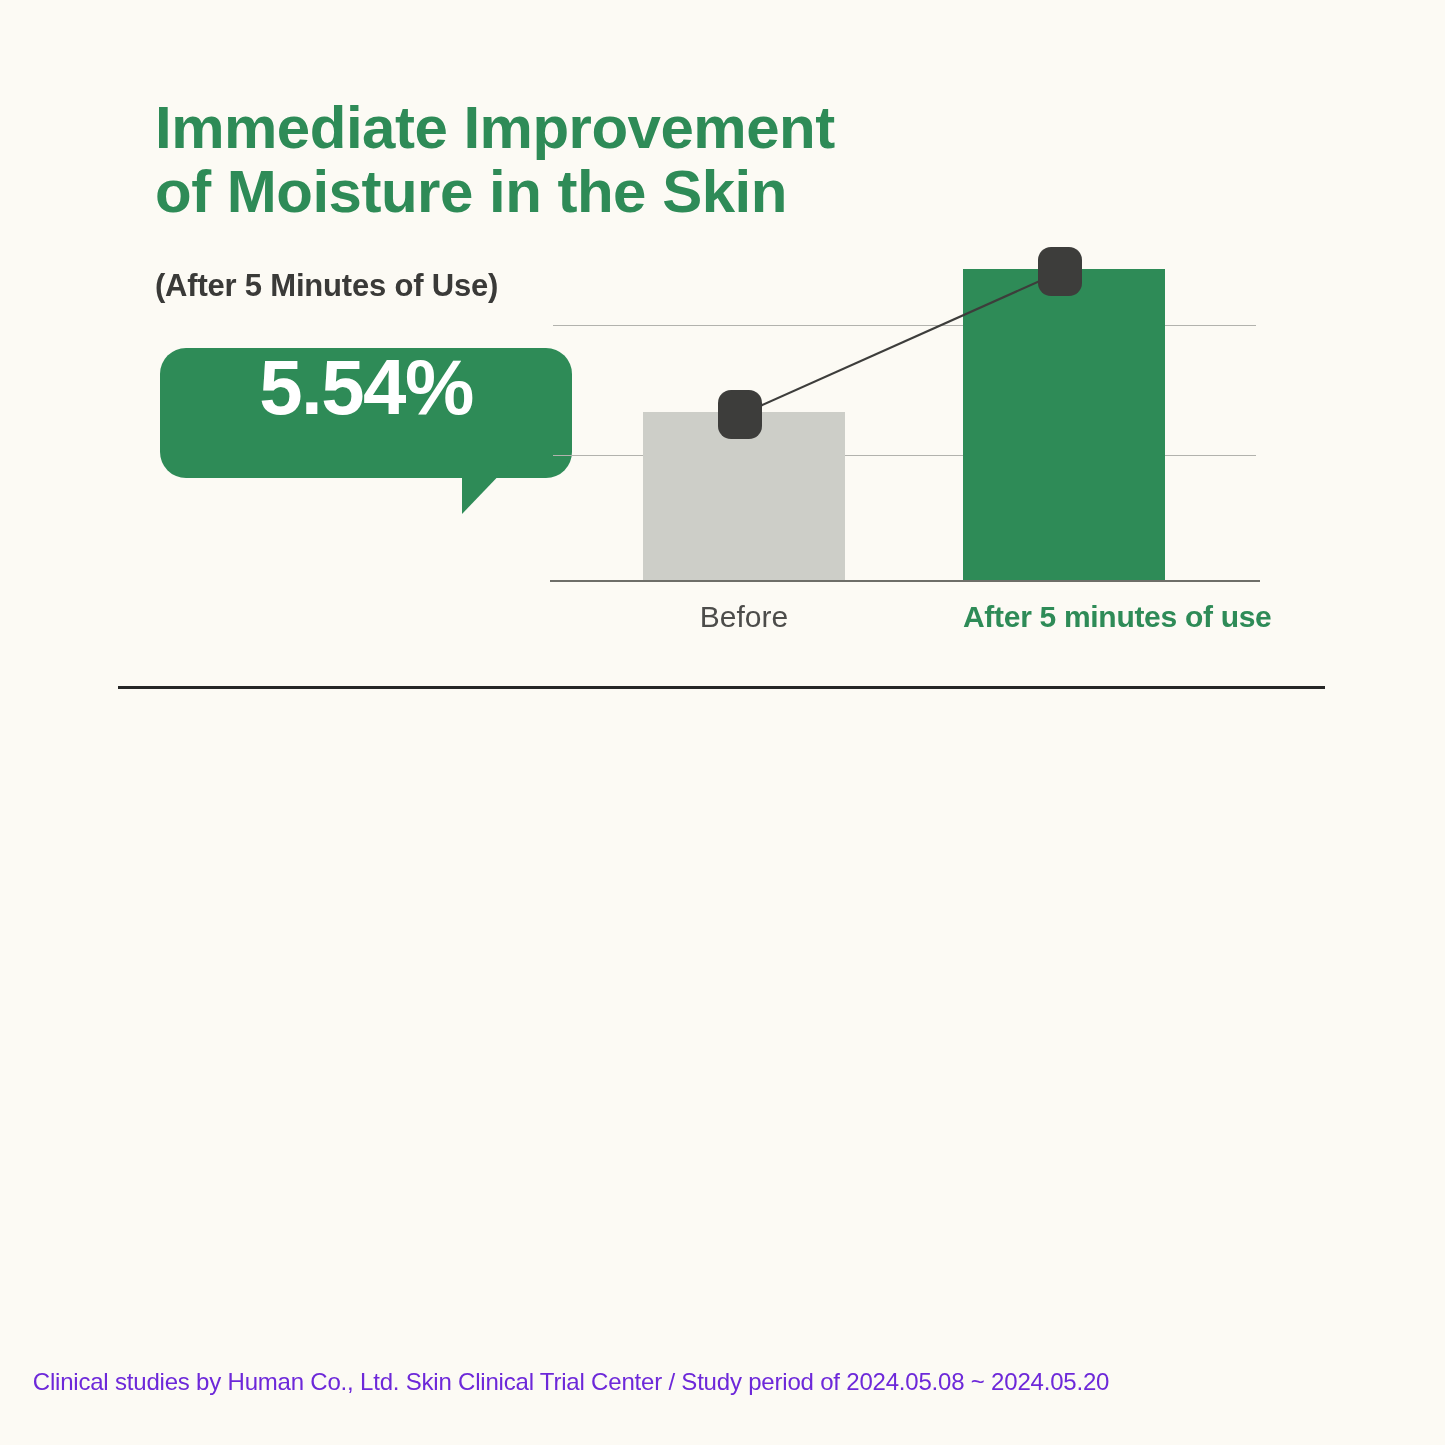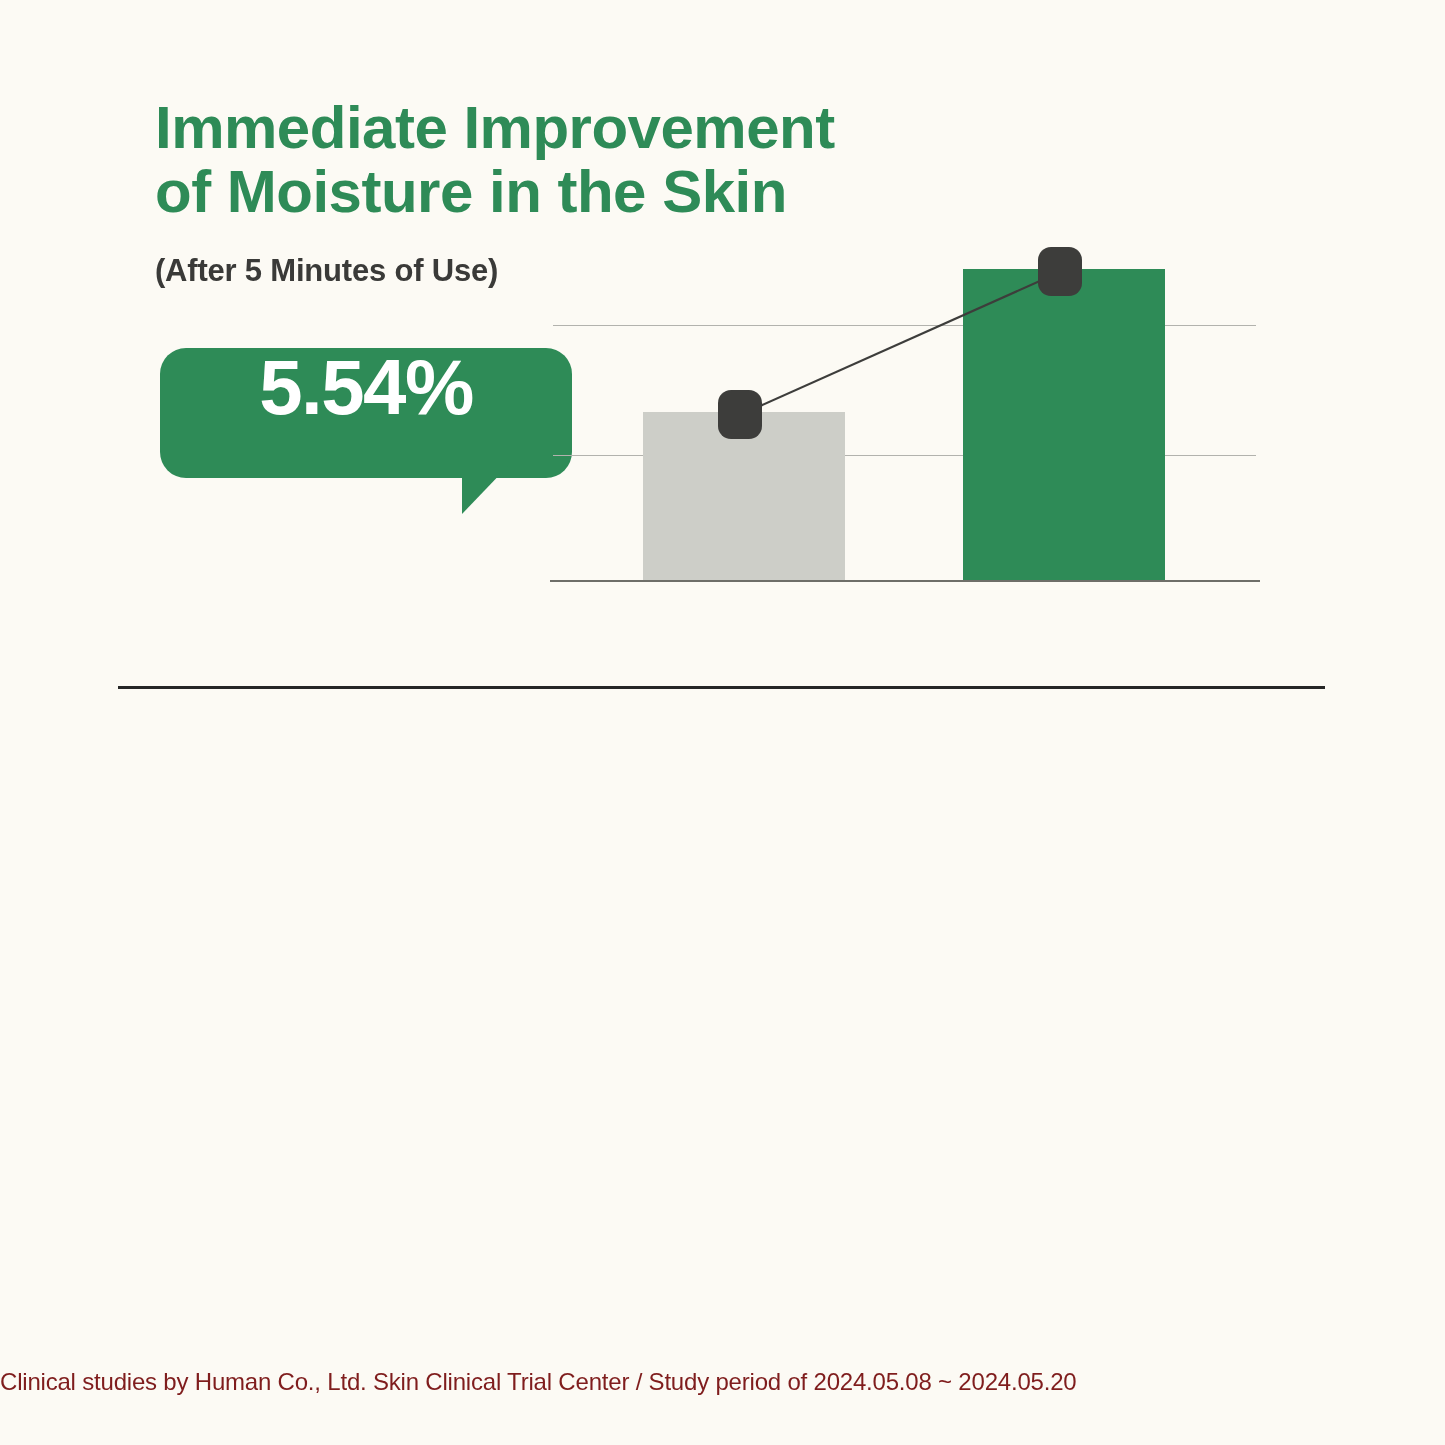--- a/index.html
+++ b/index.html
@@ -49,20 +49,21 @@
     top: 737px;
     font-size: 57px;
   }
   .subheading {
     position: absolute;
     left: 155px;
     color: #3A3A38;
     font-weight: 700;
     font-size: 31px;
     letter-spacing: -0.2px;
+    margin-top: 15px;
   }
   #section-1 .subheading { top: 253px; }
 
   
   .bubble-wrap {
     position: absolute;
     left: 160px;
   }
   #bubble-1 { top: 348px; }
   .bubble {
@@ -196,23 +197,23 @@
     height: 3px;
     background: #262626;
   }
 
   
   .footer {
     position: absolute;
     left: 0;
     top: 1368px;
     width: 1142px;
-    text-align: left;
+    text-align: center;
     font-size: 24px;
-    color: #7f1d1d;
+    color: #6d28d9;
     letter-spacing: -0.2px;
   }
 </style>
 </head>
 <body>
 
 <div class="page">
 
   <div class="section" id="section-1">
 
@@ -239,20 +240,24 @@
         <svg class="trend-svg" viewBox="0 0 710 342" preserveAspectRatio="none">
           <line x1="190" y1="175" x2="510" y2="32" stroke="#3D3D3B" stroke-width="2.2"></line>
         </svg>
 
         <div class="marker m-before"></div>
         <div class="marker m-after"></div>
       </div>
 
       <div class="axis-line"></div>
 
+      <div class="axis-labels">
+        <div class="axis-label before">Before</div>
+        <div class="axis-label after">After 5 minutes of use</div>
+      </div>
     </div>
   </div>
 
   <div class="divider"></div>
 
   <div class="section" id="section-2">
 
     <h1 class="heading">Improvement of damaged
 skin barriers by external stimuli</h1>
 

